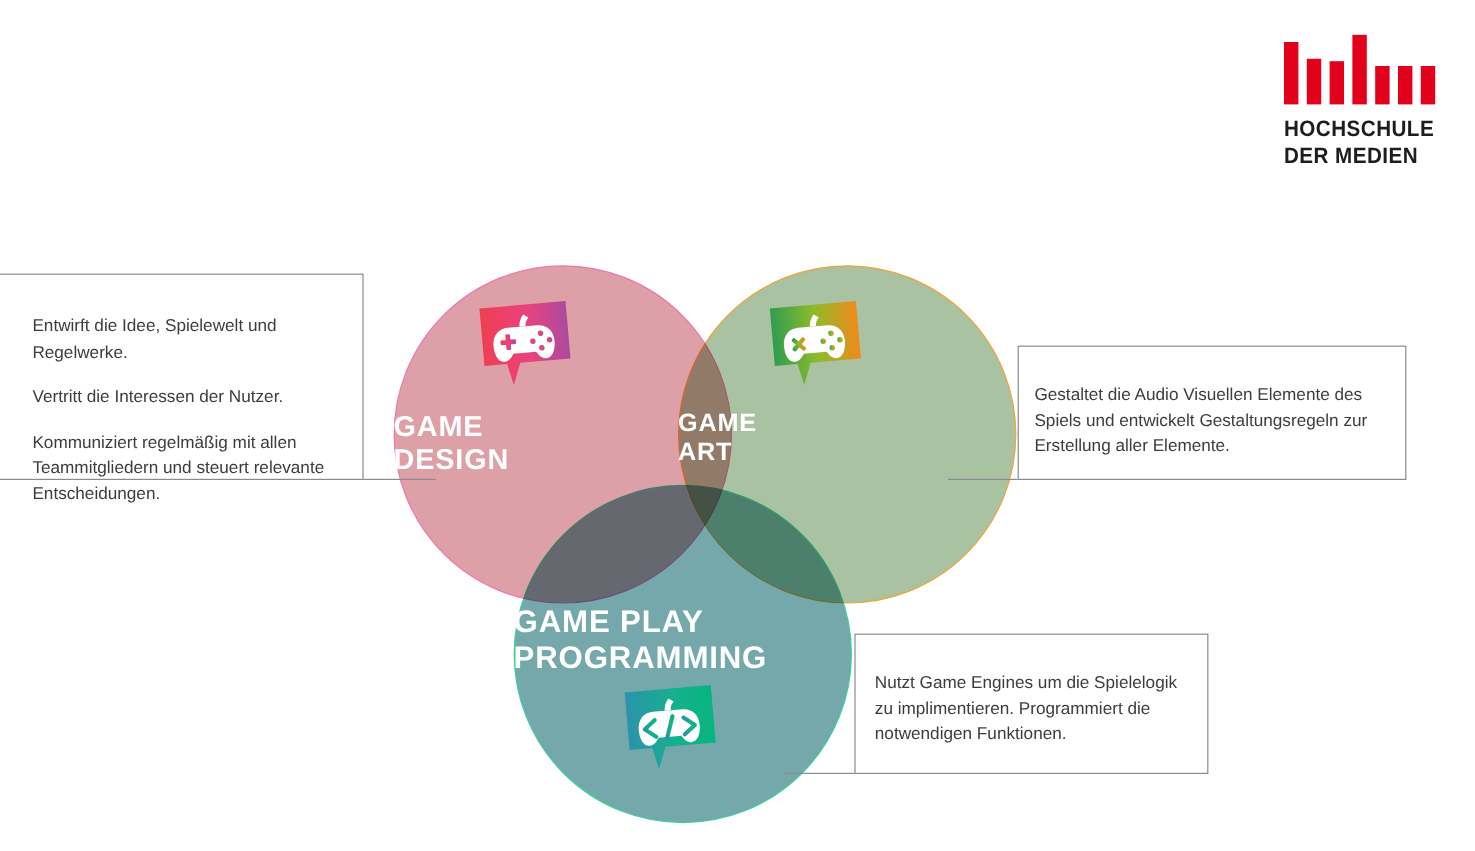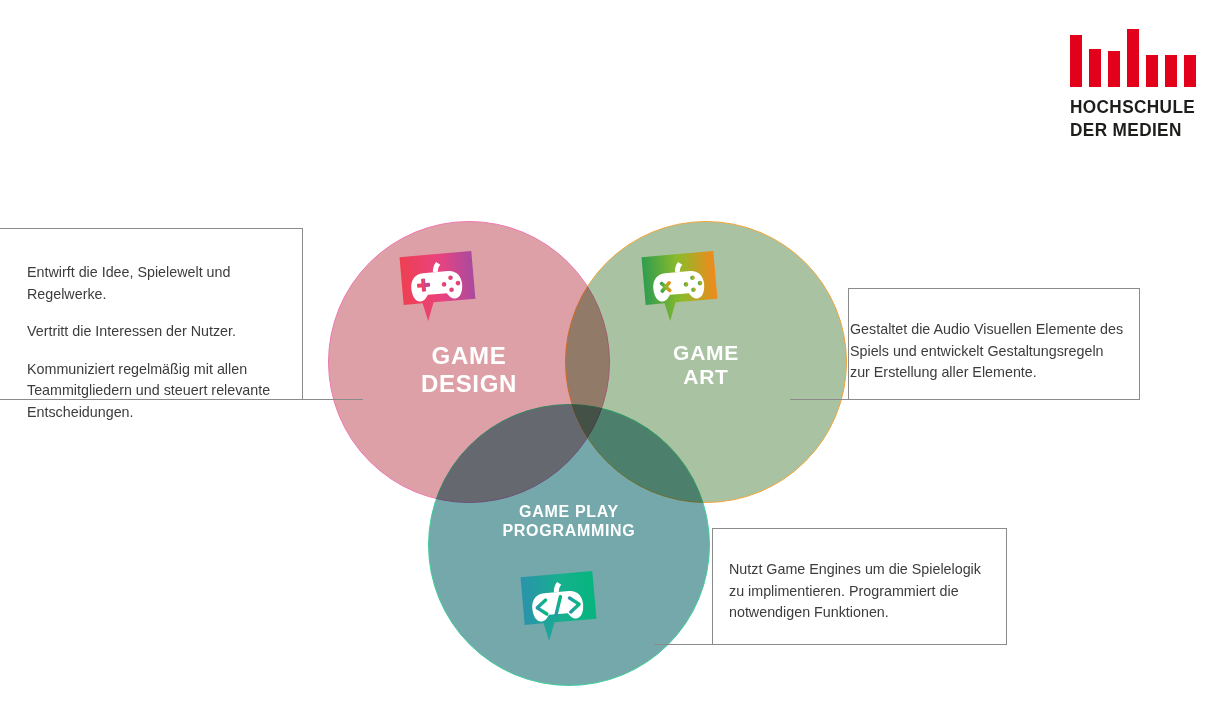--- a/index.html
+++ b/index.html
@@ -95,21 +95,20 @@
     background: #74a8ab;
     border: 1.6px solid #3fcf9a;
   }
 
   
   .circle-label {
     position: absolute;
     color: #ffffff;
     font-family: "Liberation Sans", sans-serif;
     font-weight: 700;
-    text-align: center;
     line-height: 1.16;
     letter-spacing: 0.7px;
     text-transform: uppercase;
     white-space: pre-line;
   }
   .label-design {
     left: 328px;
     top: 342px;
     width: 282px;
     font-size: 24px;
@@ -117,21 +116,21 @@
   .label-art {
     left: 565px;
     top: 341px;
     width: 282px;
     font-size: 21px;
   }
   .label-prog {
     left: 428px;
     top: 503px;
     width: 282px;
-    font-size: 16px;
+    font-size: 26px;
   }
 
   
   .icon-wrap {
     position: absolute;
     width: 90px;
     height: 82px;
   }
   .icon-design { left: 392px; top: 246px; }
   .icon-art    { left: 634px; top: 246px; }
@@ -156,23 +155,23 @@
   .box-design {
     left: -2px;
     top: 228px;
     width: 305px;
     height: 172px;
     padding: 17px 20px 0 28px;
   }
   .box-art {
     left: 848px;
     top: 288px;
-    width: 292px;
+    width: 324px;
     height: 112px;
-    padding: 14px 14px 0 1px;
+    padding: 14px 14px 0 13px;
   }
   .box-prog {
     left: 712px;
     top: 528px;
     width: 295px;
     height: 117px;
     padding: 14px 14px 0 16px;
   }
 
   

